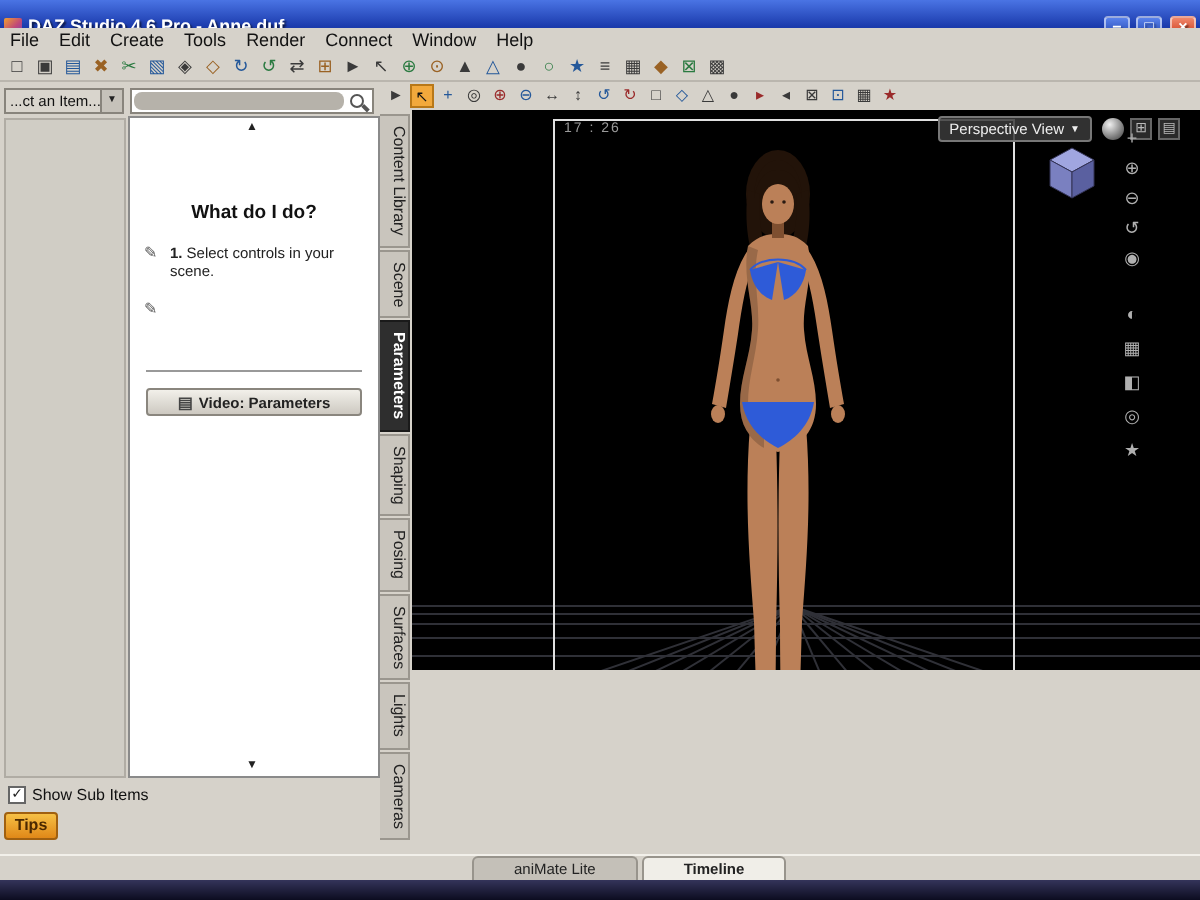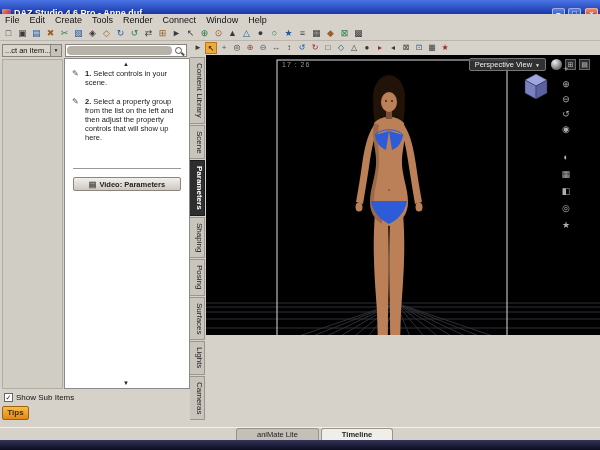--- a/index.html
+++ b/index.html
@@ -245,34 +245,32 @@
     <span class="cb-label">...ct an Item...</span>
     <span class="cb-arrow">▼</span>
   </div>
   <div class="searchbox">
     <span class="search-pill"></span>
     <span class="mag"></span>
   </div>
   <div class="grouplist"></div>
   <div class="helppanel">
     <span class="scroll-arrow sa-up">▲</span>
+    <div class="help-title">What do I do?</div>
     <div>
 
         <div class="step">
           <span class="step-icon">✎</span>
           <div class="step-text">
             <b>1.</b><span>Select controls in your scene.</span>
           </div>
         </div>
 
         <div class="step">
           <span class="step-icon">✎</span>
-          <div class="step-text">
-            <b>2.</b><span>Select a property group from the list on the left and then adjust the property controls that will show up here.</span>
-          </div>
         </div>
       </div>
     <div class="help-sep"></div>
     <button class="video-btn">
       <span class="film-icon">▤</span>
       <span>Video: Parameters</span>
     </button>
     <span class="scroll-arrow sa-down">▼</span>
   </div>
   <div class="showsub">

